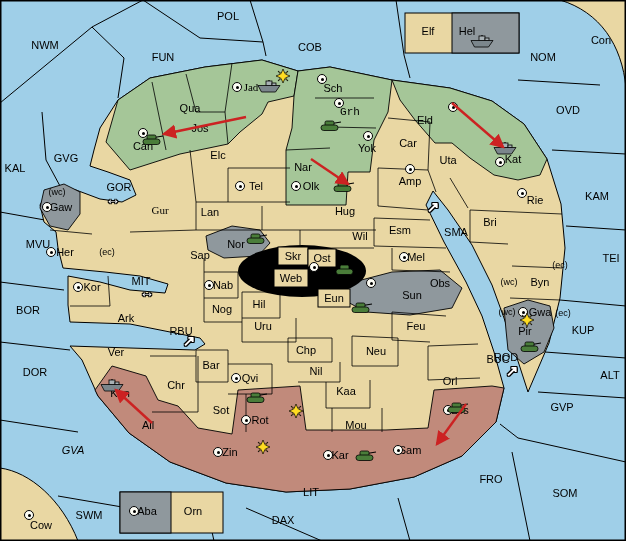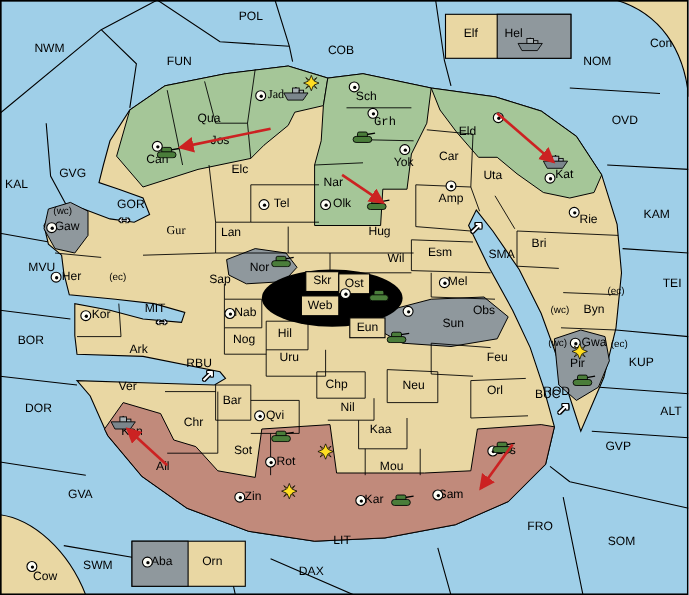--- a/index.html
+++ b/index.html
@@ -159,21 +159,21 @@
       <div class="lbl sea" style="left: 611px; top: 258px;">TEI</div>
       <div class="lbl sea" style="left: 141px; top: 281px;">MIT</div>
       <div class="lbl sea" style="left: 28px; top: 310px;">BOR</div>
       <div class="lbl sea" style="left: 181px; top: 331px;">RBU</div>
       <div class="lbl sea" style="left: 498px; top: 315px; margin-top: 44px;">BUC</div>
       <div class="lbl sea" style="left: 583px; top: 330px;">KUP</div>
       <div class="lbl sea" style="left: 35px; top: 372px;">DOR</div>
       <div class="lbl sea" style="left: 610px; top: 375px;">ALT</div>
       <div class="lbl sea" style="left: 506px; top: 357px;">ROD</div>
       <div class="lbl sea" style="left: 562px; top: 407px;">GVP</div>
-      <div class="lbl sea" style="left: 73px; top: 450px;">GVA</div>
+      <div class="lbl sea" style="left: 73px; top: 450px; font-style: italic;">GVA</div>
       <div class="lbl sea" style="left: 451px; top: 479px; margin-left: 40px;">FRO</div>
       <div class="lbl sea" style="left: 565px; top: 493px;">SOM</div>
       <div class="lbl sea" style="left: 89px; top: 515px;">SWM</div>
       <div class="lbl sea" style="left: 283px; top: 520px;">DAX</div>
       <div class="lbl sea" style="left: 311px; top: 492px;">LIT</div>
       <div class="lbl land" style="left: 601px; top: 40px;">Con</div>
       <div class="lbl land" style="left: 41px; top: 525px;">Cow</div>
       <div class="lbl land" style="left: 251px; top: 87px; font-family: Liberation Serif, serif;">Jad</div>
       <div class="lbl land" style="left: 190px; top: 108px;">Qua</div>
       <div class="lbl land" style="left: 200px; top: 128px;">Jos</div>
@@ -203,21 +203,21 @@
       <div class="lbl land" style="left: 293px; top: 256px;">Skr</div>
       <div class="lbl land" style="left: 322px; top: 258px;">Ost</div>
       <div class="lbl land" style="left: 291px; top: 278px;">Web</div>
       <div class="lbl land" style="left: 334px; top: 298px;">Eun</div>
       <div class="lbl land" style="left: 364px; top: 295px; margin-left: 48px;">Sun</div>
       <div class="lbl land" style="left: 440px; top: 283px;">Obs</div>
       <div class="lbl land" style="left: 223px; top: 285px;">Nab</div>
       <div class="lbl land" style="left: 259px; top: 304px;">Hil</div>
       <div class="lbl land" style="left: 222px; top: 309px;">Nog</div>
       <div class="lbl land" style="left: 263px; top: 326px;">Uru</div>
-      <div class="lbl land" style="left: 416px; top: 326px; margin-left: 36px;">Feu</div>
+      <div class="lbl land" style="left: 416px; top: 326px;">Feu</div>
       <div class="lbl land" style="left: 376px; top: 351px;">Neu</div>
       <div class="lbl land" style="left: 306px; top: 350px;">Chp</div>
       <div class="lbl land" style="left: 316px; top: 371px;">Nil</div>
       <div class="lbl land" style="left: 346px; top: 391px;">Kaa</div>
       <div class="lbl land" style="left: 356px; top: 425px;">Mou</div>
       <div class="lbl land" style="left: 211px; top: 365px;">Bar</div>
       <div class="lbl land" style="left: 250px; top: 378px;">Qvi</div>
       <div class="lbl land" style="left: 221px; top: 410px;">Sot</div>
       <div class="lbl land" style="left: 176px; top: 385px;">Chr</div>
       <div class="lbl land" style="left: 126px; top: 318px;">Ark</div>
@@ -225,21 +225,21 @@
       <div class="lbl land" style="left: 88px; top: 352px; margin-left: 28px;">Ver</div>
       <div class="lbl land" style="left: 65px; top: 252px;">Her</div>
       <div class="lbl land" style="left: 61px; top: 207px; text-align: center;">Gaw</div>
       <div class="lbl land" style="left: 120px; top: 393px;">Ken</div>
       <div class="lbl land" style="left: 148px; top: 425px;">Ail</div>
       <div class="lbl land" style="left: 230px; top: 452px;">Zin</div>
       <div class="lbl land" style="left: 260px; top: 420px;">Rot</div>
       <div class="lbl land" style="left: 340px; top: 455px;">Kar</div>
       <div class="lbl land" style="left: 410px; top: 450px;">Sam</div>
       <div class="lbl land" style="left: 460px; top: 410px;">Los</div>
-      <div class="lbl land" style="left: 450px; top: 356px;">Orl</div>
+      <div class="lbl land" style="left: 450px; top: 381px;">Orl</div>
       <div class="lbl land" style="left: 525px; top: 331px;">Pir</div>
       <div class="lbl land" style="left: 540px; top: 312px;">Gwa</div>
       <div class="lbl land" style="left: 540px; top: 282px;">Byn</div>
       <div class="lbl coast" style="left: 57px; top: 192px;">(wc)</div>
       <div class="lbl coast" style="left: 107px; top: 252px;">(ec)</div>
       <div class="lbl coast" style="left: 560px; top: 265px;">(ec)</div>
       <div class="lbl coast" style="left: 509px; top: 282px;">(wc)</div>
       <div class="lbl coast" style="left: 507px; top: 312px;">(wc)</div>
       <div class="lbl coast" style="left: 563px; top: 313px;">(ec)</div>
       <div class="lbl legend" style="left: 428px; top: 31px;">Elf</div>

